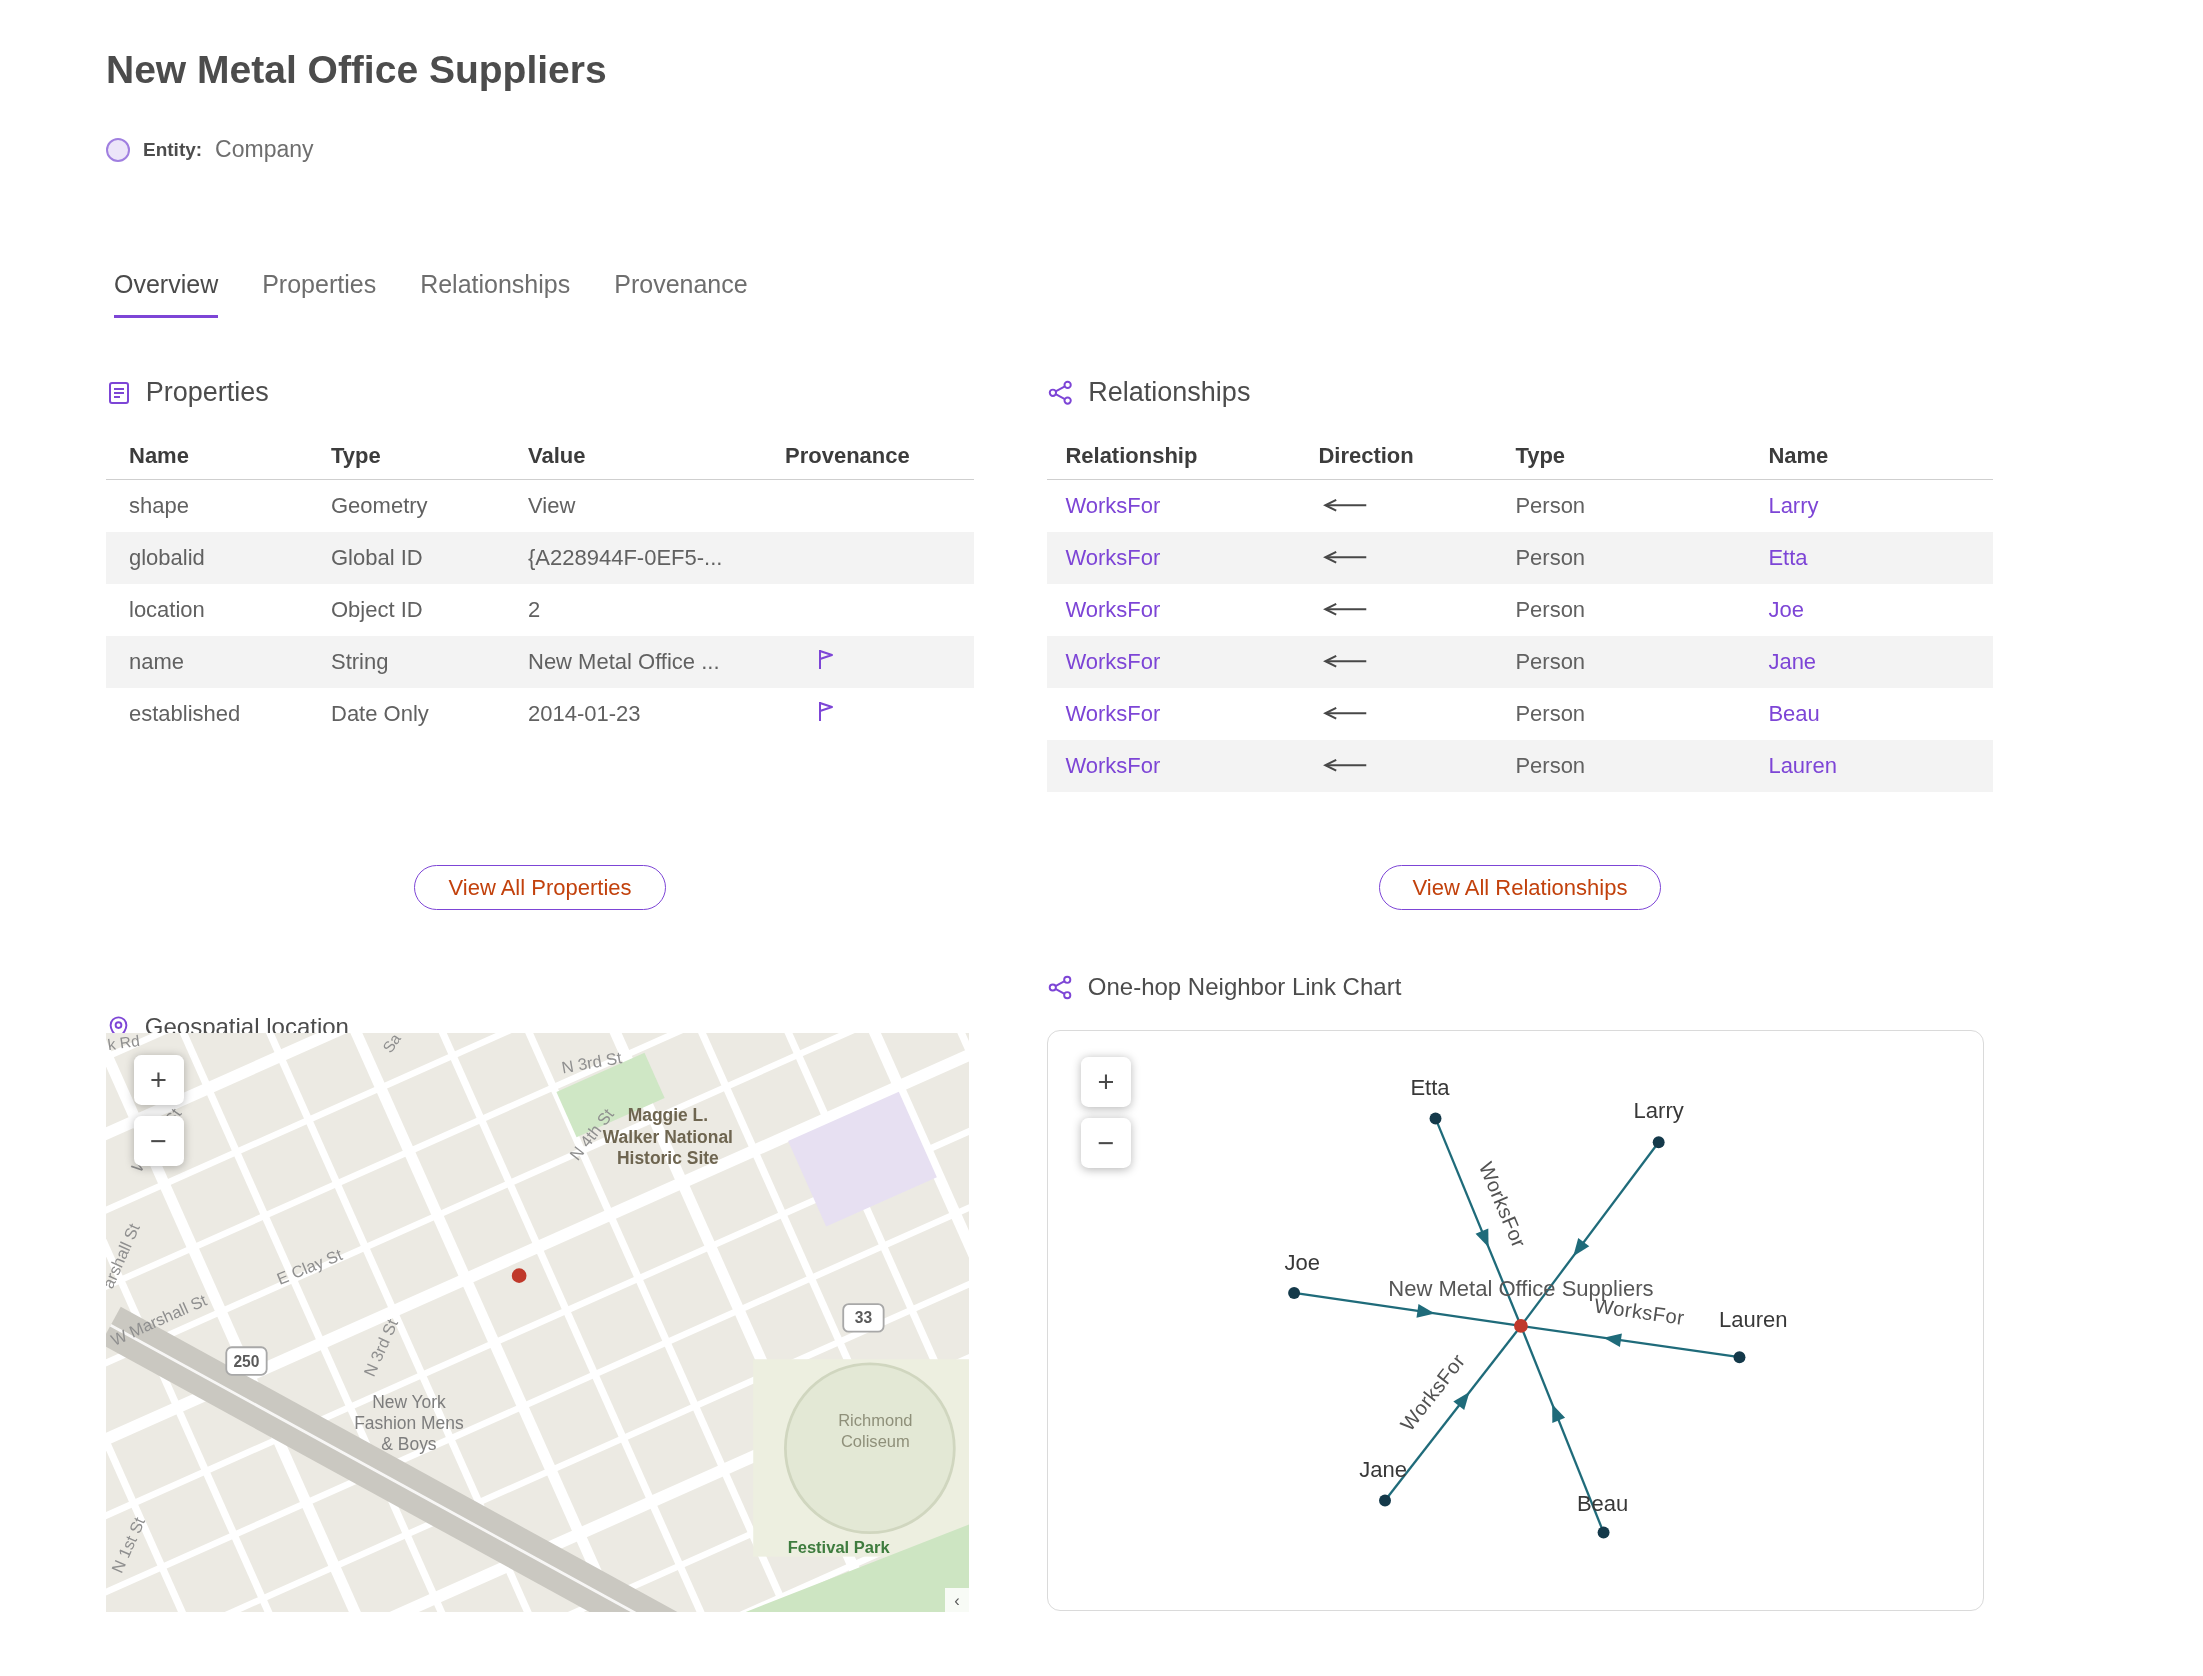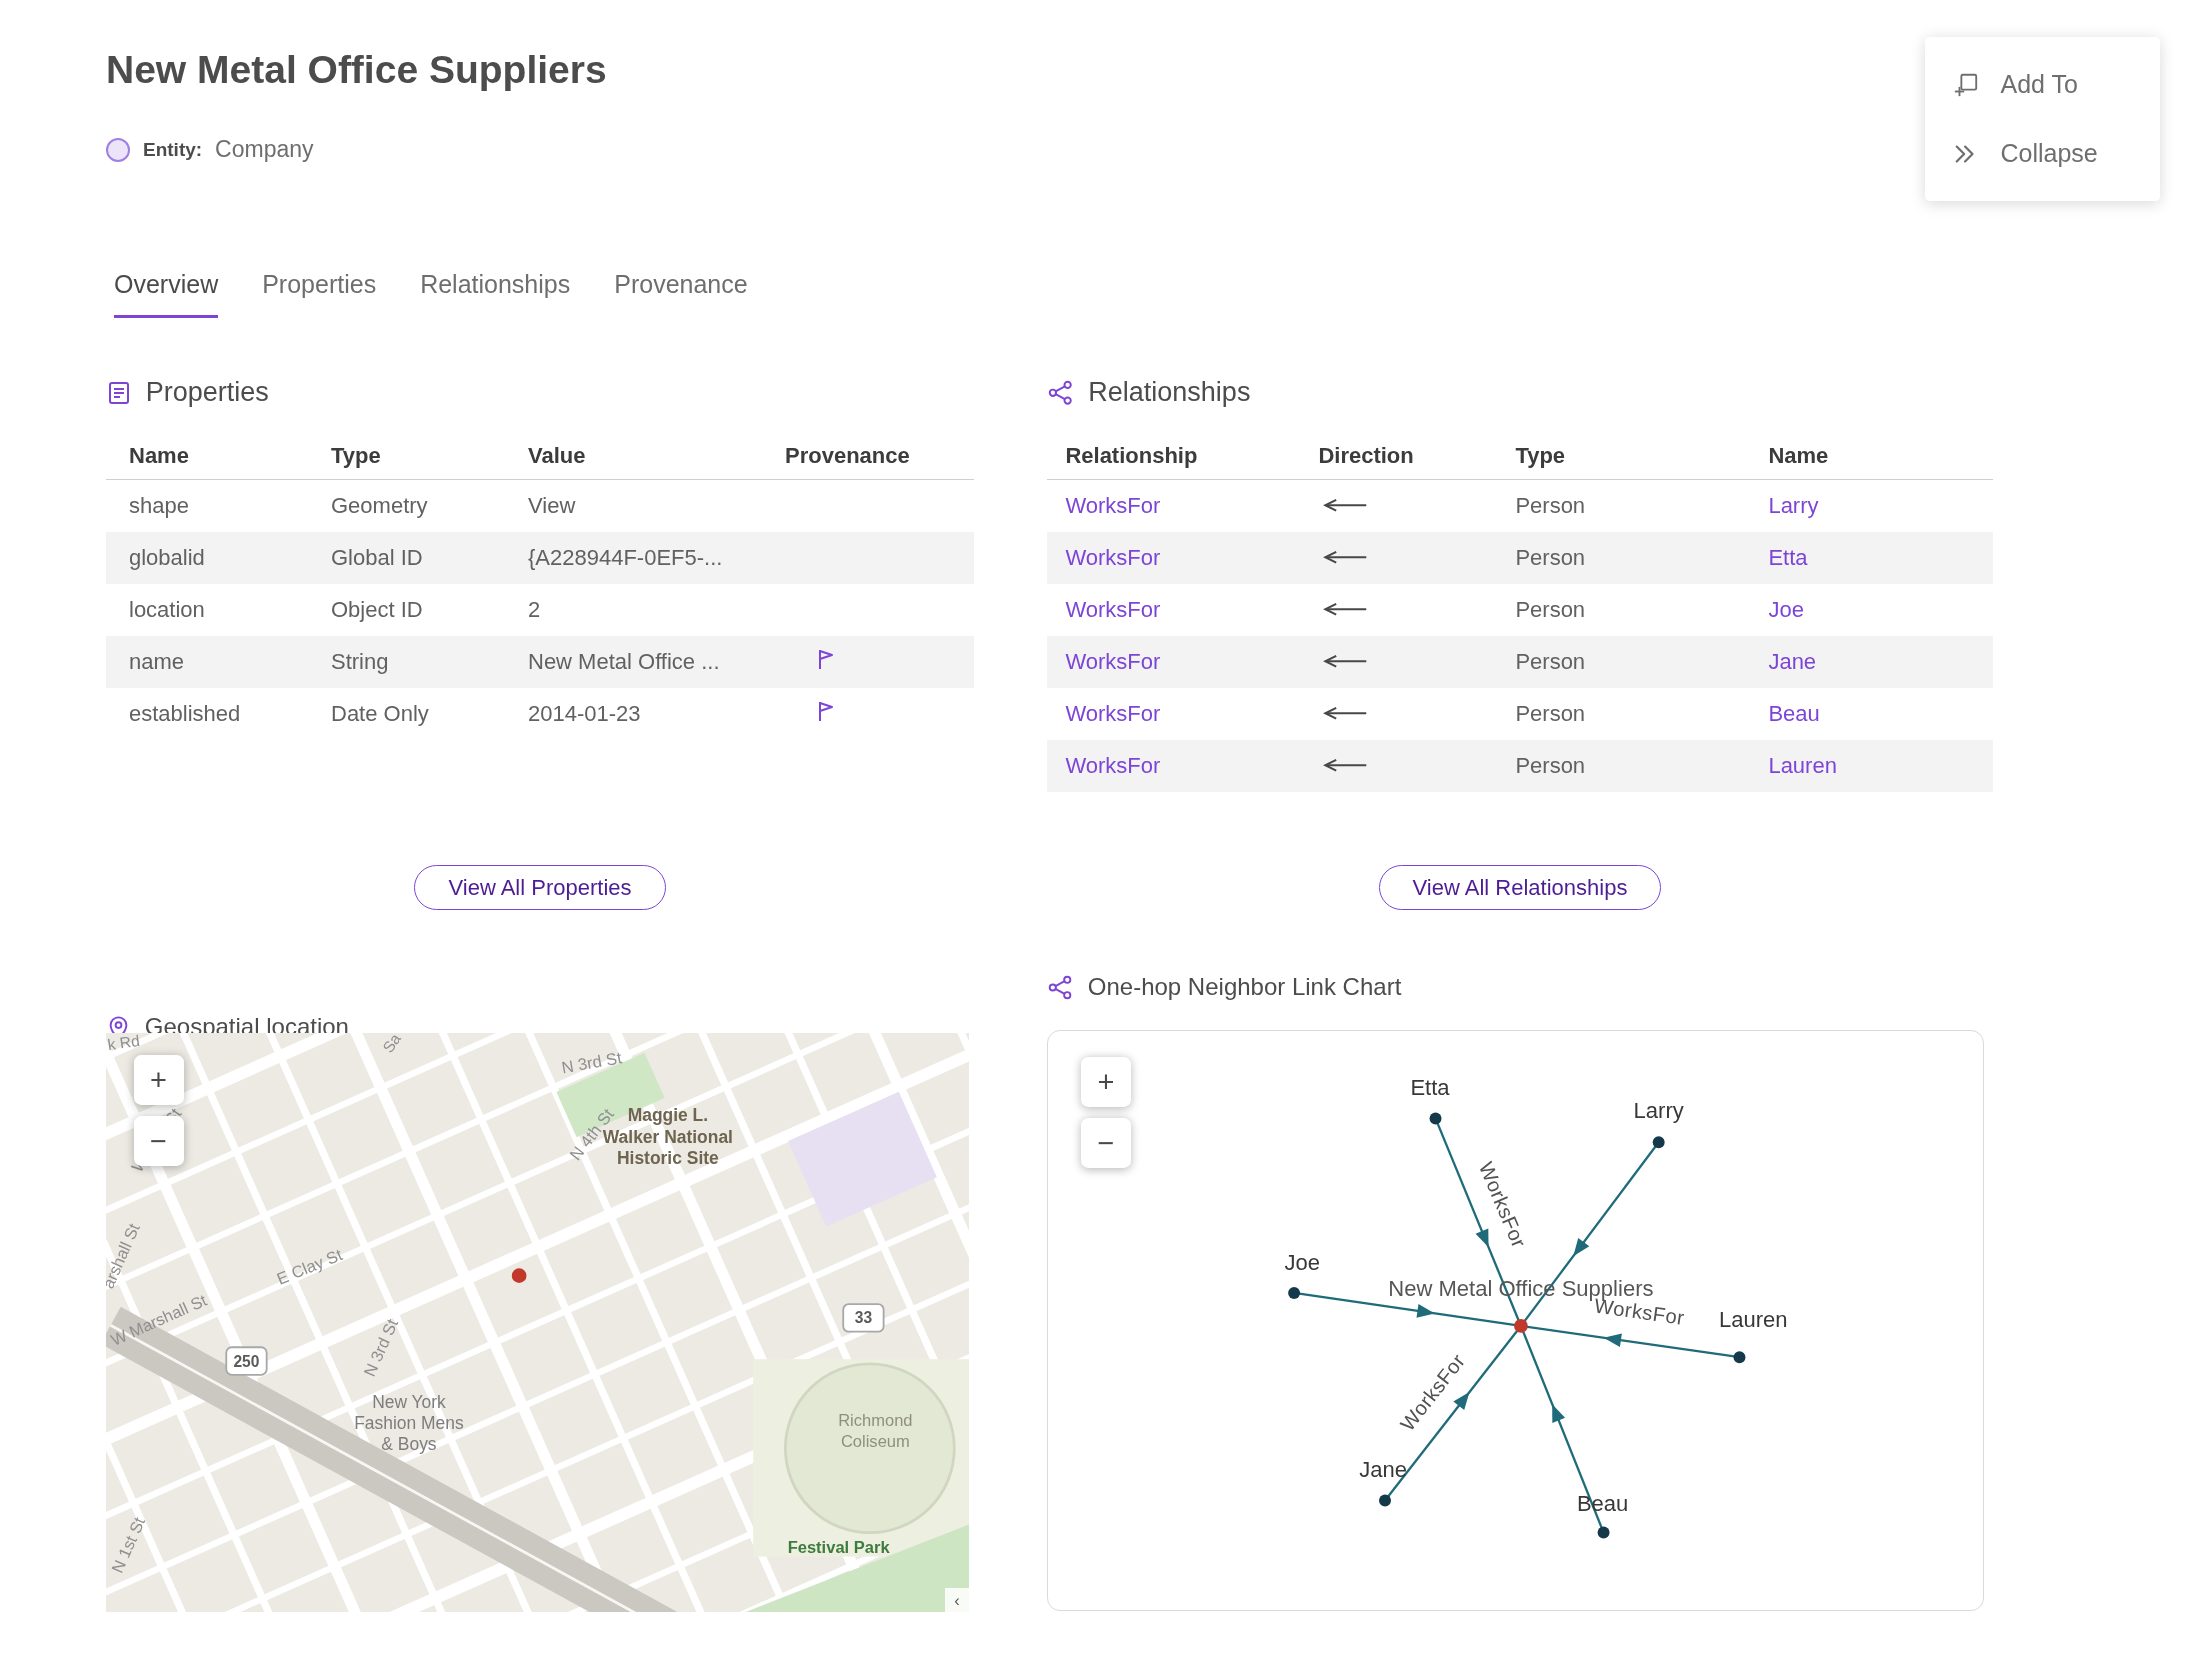--- a/index.html
+++ b/index.html
@@ -61,21 +61,21 @@
   .grid-rels .td { padding-left: 18.4px; }
   .td.link { color: #7d45d6; cursor: pointer; }
   .td-prov { padding-left: 53px; }
 
   .btn-row { position: absolute; top: 865px; text-align: center; }
   .btn-row-left  { left: 106px; width: 868px; }
   .btn-row-right { left: 1047px; width: 946px; }
   .pill {
     display: inline-block; height: 45px; line-height: 41px; padding: 0 33px;
     border: 1.8px solid #7d45d6; border-radius: 23px; background: #fff;
-    color: #4c1d95; font-size: 22px; font-family: "Liberation Sans", sans-serif; cursor: pointer;
+    color: #c2410c; font-size: 22px; font-family: "Liberation Sans", sans-serif; cursor: pointer;
   }
 
   
   .sub-heading { position: absolute; top: 973px; display: flex; align-items: center; gap: 13.8px; font-size: 24px; color: #4c4c4c; }
   .sub-heading-geo { left: 106px; margin-top: 40px; }
   .sub-heading-chart { left: 1047px; }
 
   
   .map-wrap {
     position: absolute; left: 106px; top: 1033px; width: 863px; height: 579px;
@@ -109,37 +109,20 @@
 
 <div class="screen">
 
   <h1 class="page-title">New Metal Office Suppliers</h1>
   <div class="entity-row">
     <span class="entity-dot"></span>
     <span class="entity-label">Entity:</span>
     <span class="entity-type">Company</span>
   </div>
 
-  <div class="action-card">
-    <div class="action-item">
-      <svg width="26" height="26" viewBox="0 0 28 28" fill="none" stroke="#6e6e6e" stroke-width="2">
-        <rect x="9" y="3" width="16" height="16" rx="1.5"></rect>
-        <line x1="2" y1="21" x2="12" y2="21"></line>
-        <line x1="7" y1="16" x2="7" y2="26"></line>
-      </svg>
-      <span>Add To</span>
-    </div>
-    <div class="action-item">
-      <svg width="26" height="26" viewBox="0 0 28 28" fill="none" stroke="#6e6e6e" stroke-width="2.4" stroke-linecap="round" stroke-linejoin="round">
-        <polyline points="4,6 12,14 4,22"></polyline>
-        <polyline points="13,6 21,14 13,22"></polyline>
-      </svg>
-      <span>Collapse</span>
-    </div>
-  </div>
 
   <nav class="tabs">
     <div class="tab active">Overview</div>
     <div class="tab">Properties</div>
     <div class="tab">Relationships</div>
     <div class="tab">Provenance</div>
   </nav>
 
   <section class="panel panel-props">
     <div class="panel-heading">

